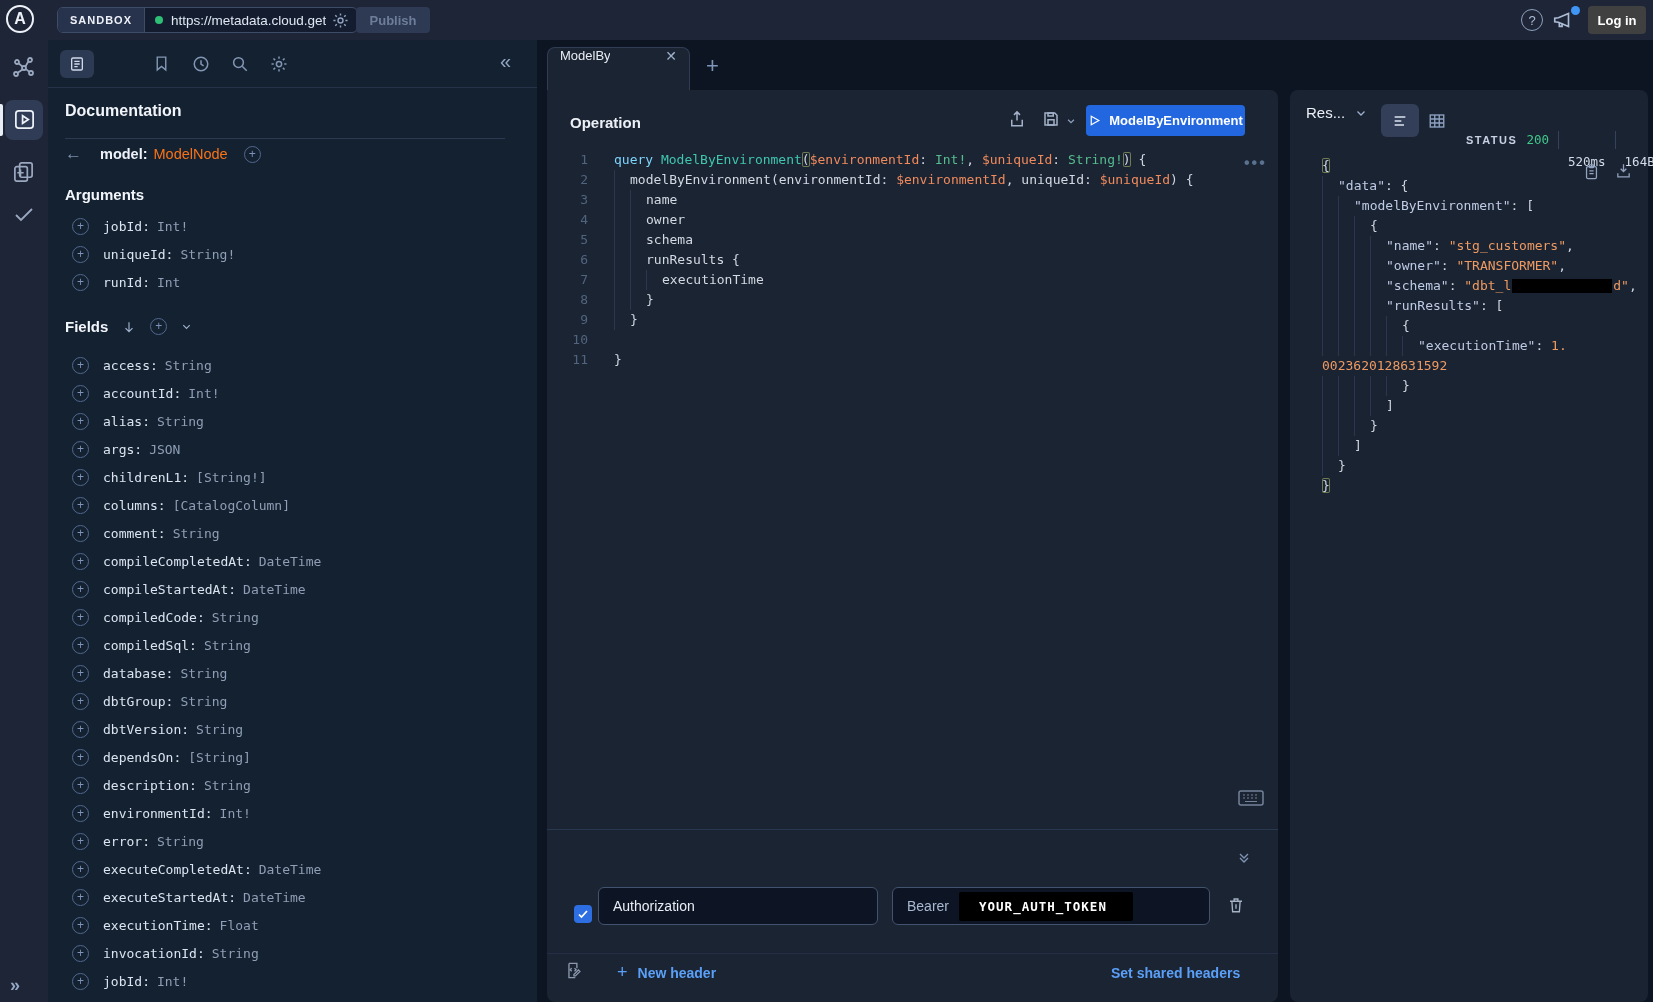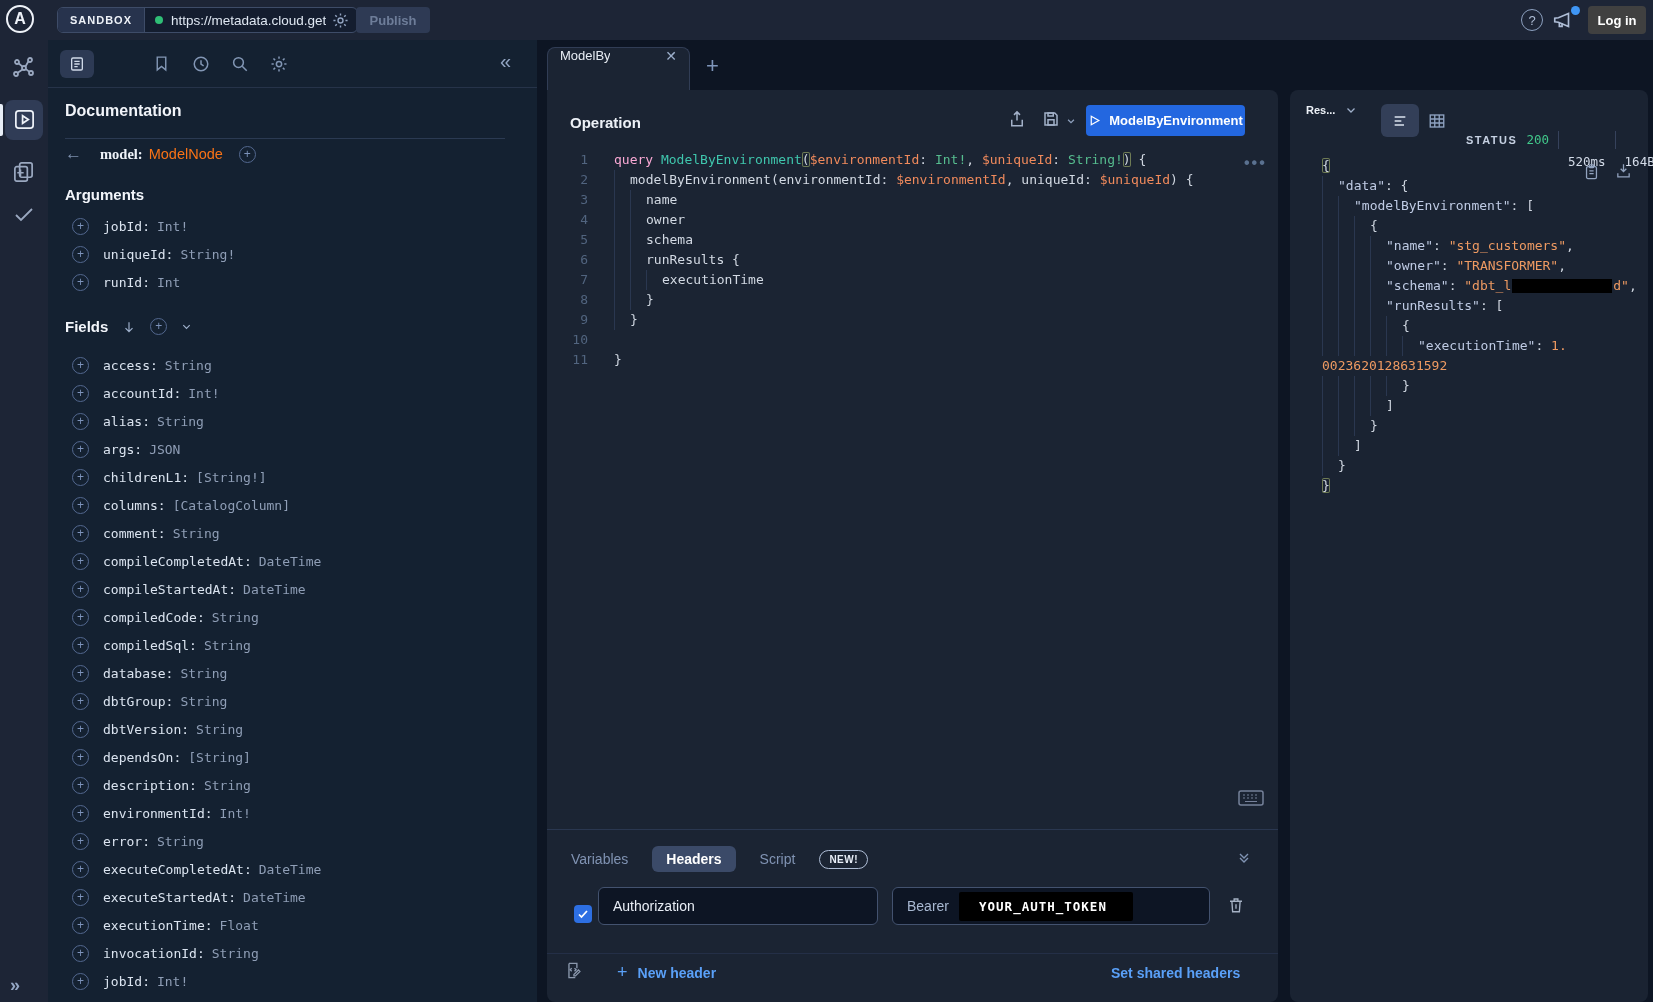--- a/index.html
+++ b/index.html
@@ -48,21 +48,21 @@
   .doc-panel { position:absolute; left:48px; top:40px; width:489px; height:962px; background:#142131; }
   .doc-header { position:absolute; left:0; top:0; width:489px; height:48px; border-bottom:1px solid #263349; }
   .doc-ic { position:absolute; top:15px; color:#8296b4; }
   .doc-ic-pill { position:absolute; left:12px; top:10px; width:34px; height:28px; background:#2d3a54; border-radius:6px;
                  display:flex; align-items:center; justify-content:center; color:#cfd9e8; }
   .collapse-ic { position:absolute; left:452px; top:10px; color:#93a6c4; font-size:20px; }
   .doc-title { position:absolute; left:17px; top:62px; font-size:16px; font-weight:bold; color:#f2f5fa; }
   .doc-title-rule { position:absolute; left:17px; top:98px; width:440px; height:1px; background:#2b3a52; }
   .crumb-row { position:absolute; left:17px; top:104px; height:20px; display:flex; align-items:center; }
   .back-arrow { color:#7d90ae; font-size:17px; margin-right:18px; }
-  .crumb-label { font-weight:bold; font-size:14.5px; color:#eef2f8;font-family:Liberation Serif, serif; }
+  .crumb-label { font-weight:bold; font-size:14.5px; color:#eef2f8; }
   .crumb-type { color:#f97316; font-size:14.5px; margin-left:6px; }
   .plus-circle { width:17px; height:17px; border:1.5px solid #53688f; border-radius:50%; color:#7d93bb;
                  display:inline-flex; align-items:center; justify-content:center; font-size:12px; line-height:1; flex:0 0 auto; }
   .plus-circle::before { content:"+"; margin-top:-1px; }
   .crumb-row .plus-circle { margin-left:16px; }
   .sec-head { font-size:15px; font-weight:bold; color:#f2f5fa; }
   .arg-head { position:absolute; left:17px; top:146px; }
   .fields-head-row { position:absolute; left:17px; top:278px; display:flex; align-items:center; gap:14px; }
   .sort-ic, .chev-ic { color:#9fb1cc; }
   .doc-rows { position:absolute; left:24px; width:455px; }
@@ -87,21 +87,21 @@
   .share-ic { position:absolute; left:461px; top:20px; color:#a3b1c9; }
   .save-ic  { position:absolute; left:495px; top:20px; color:#a3b1c9; }
   .save-chev { position:absolute; left:519px; top:26px; color:#8ea0bd; }
   .run-btn { position:absolute; left:539px; top:15px; width:159px; height:31px; background:#2367e0; border-radius:4px;
              color:#fff; font-weight:bold; font-size:13px; display:flex; align-items:center; justify-content:center; gap:8px; }
   .editor { position:absolute; left:0; top:60px; width:731px; }
   .code-line { display:flex; height:20px; line-height:20px; font-family:"DejaVu Sans Mono",monospace; font-size:13px; }
   .code-line .ln { width:41px; text-align:right; color:#51647f; flex:0 0 auto; }
   .code-line .code-text { margin-left:26px; white-space:pre; }
   .indent-unit { display:inline-block; width:16px; height:20px; vertical-align:top; border-left:1px solid #2a3750; }
-  .tk-kw { color:#f9a8d4; } .tk-op { color:#3fc6ad; } .tk-var { color:#f08a5c; }
+  .tk-kw { color:#7dd3fc; } .tk-op { color:#3fc6ad; } .tk-var { color:#f08a5c; }
   .tk-ty { color:#56bd8f; } .tk-pn { color:#cfd6e0; } .tk-fd { color:#d2d9e3; }
   .tk-hl { color:#cfd6e0; box-shadow: inset 0 0 0 1px #6e7b55; border-radius:2px; }
   .editor-menu { position:absolute; left:697px; top:64px; color:#5a7190; font-size:16px; letter-spacing:2px; font-weight:bold; }
   .kbd-ic { position:absolute; left:691px; top:700px; color:#76819a; }
   .op-divider { position:absolute; left:0; top:739px; width:731px; height:1px; background:#2a3750; }
 
   
   .req-tabs { position:absolute; left:24px; top:756px; display:flex; align-items:center; gap:24px; }
   .req-tab { font-size:14px; color:#8093b3; }
   .req-tab.active { background:#3b4a68; color:#fff; font-weight:bold; border-radius:6px; padding:5px 14px; }
@@ -122,21 +122,21 @@
   .hdr-divider { position:absolute; left:0; top:863px; width:731px; height:1px; background:#242f47; }
   .edit-json-ic { position:absolute; left:18px; top:871px; color:#8b98ad; }
   .new-header-btn { position:absolute; left:70px; top:872px; display:flex; align-items:center; gap:10px;
                     color:#5aa0f8; font-size:14px; font-weight:bold; }
   .new-header-btn .plus { font-size:18px; font-weight:normal; }
   .shared-link { position:absolute; left:564px; top:875px; color:#5aa0f8; font-size:14px; font-weight:bold; }
 
   
   .resp-panel { position:absolute; left:1290px; top:90px; width:358px; height:912px; background:#1a2332; border-radius:8px; }
   .resp-title-row { position:absolute; left:16px; top:14px; display:flex; align-items:center; gap:10px; }
-  .resp-title { font-size:11px; font-weight:bold; color:#edf1f7; }
+  .resp-title { font-size:15px; font-weight:normal; color:#edf1f7; }
   .resp-chev { color:#9fb0ca; }
   .view-pill { position:absolute; left:91px; top:14px; width:38px; height:33px; background:#333f58; border-radius:6px;
                display:flex; align-items:center; justify-content:center; color:#dce3ee; }
   .grid-ic { position:absolute; left:138px; top:22px; color:#8fa3c2; }
   .resp-meta { position:absolute; left:176px; top:20px; display:flex; align-items:center; gap:9px; }
   .status-label { font-size:11px; font-weight:bold; letter-spacing:1.5px; color:#c6d1e2; }
   .status-code { font-family:"DejaVu Sans Mono",monospace; font-size:12.5px; color:#41c98b; }
   .meta-sep { width:1px; height:18px; background:#36425c; }
   .meta-val { font-size:12.5px; color:#d4dce9; font-family:"DejaVu Sans Mono",monospace;margin-top:44px; }
   .copy-ic { position:absolute; left:293px; top:72px; color:#92a3bf; }
@@ -529,26 +529,20 @@
     </div>
   <div class="editor-menu">•••</div>
   <span class="kbd-ic">
     <svg width="26" height="16" viewBox="0 0 26 16" fill="none" stroke="currentColor" stroke-width="1.5">
         <rect x="1" y="1" width="24" height="14" rx="2"></rect>
         <path d="M5 5h2M9 5h2M13 5h2M17 5h2M5 8h2M9 8h2M13 8h2M17 8h2M7 11.5h12" stroke-width="1.2"></path>
       </svg>
   </span>
   <div class="op-divider"></div>
 
-  <div class="req-tabs">
-    <span class="req-tab">Variables</span>
-    <span class="req-tab active">Headers</span>
-    <span class="req-tab">Script</span>
-    <span class="new-badge">NEW!</span>
-  </div>
   <span class="collapse-dbl">
     <svg width="16" height="16" viewBox="0 0 24 24" fill="none" stroke="currentColor" stroke-width="2">
         <path d="M6 6l6 6 6-6M6 12l6 6 6-6"></path>
       </svg>
   </span>
 
   <div class="hdr-check">
     <svg width="12" height="12" viewBox="0 0 24 24" fill="none" stroke="#fff" stroke-width="3.5">
         <path d="M4 13l5 5L20 6"></path>
       </svg>

